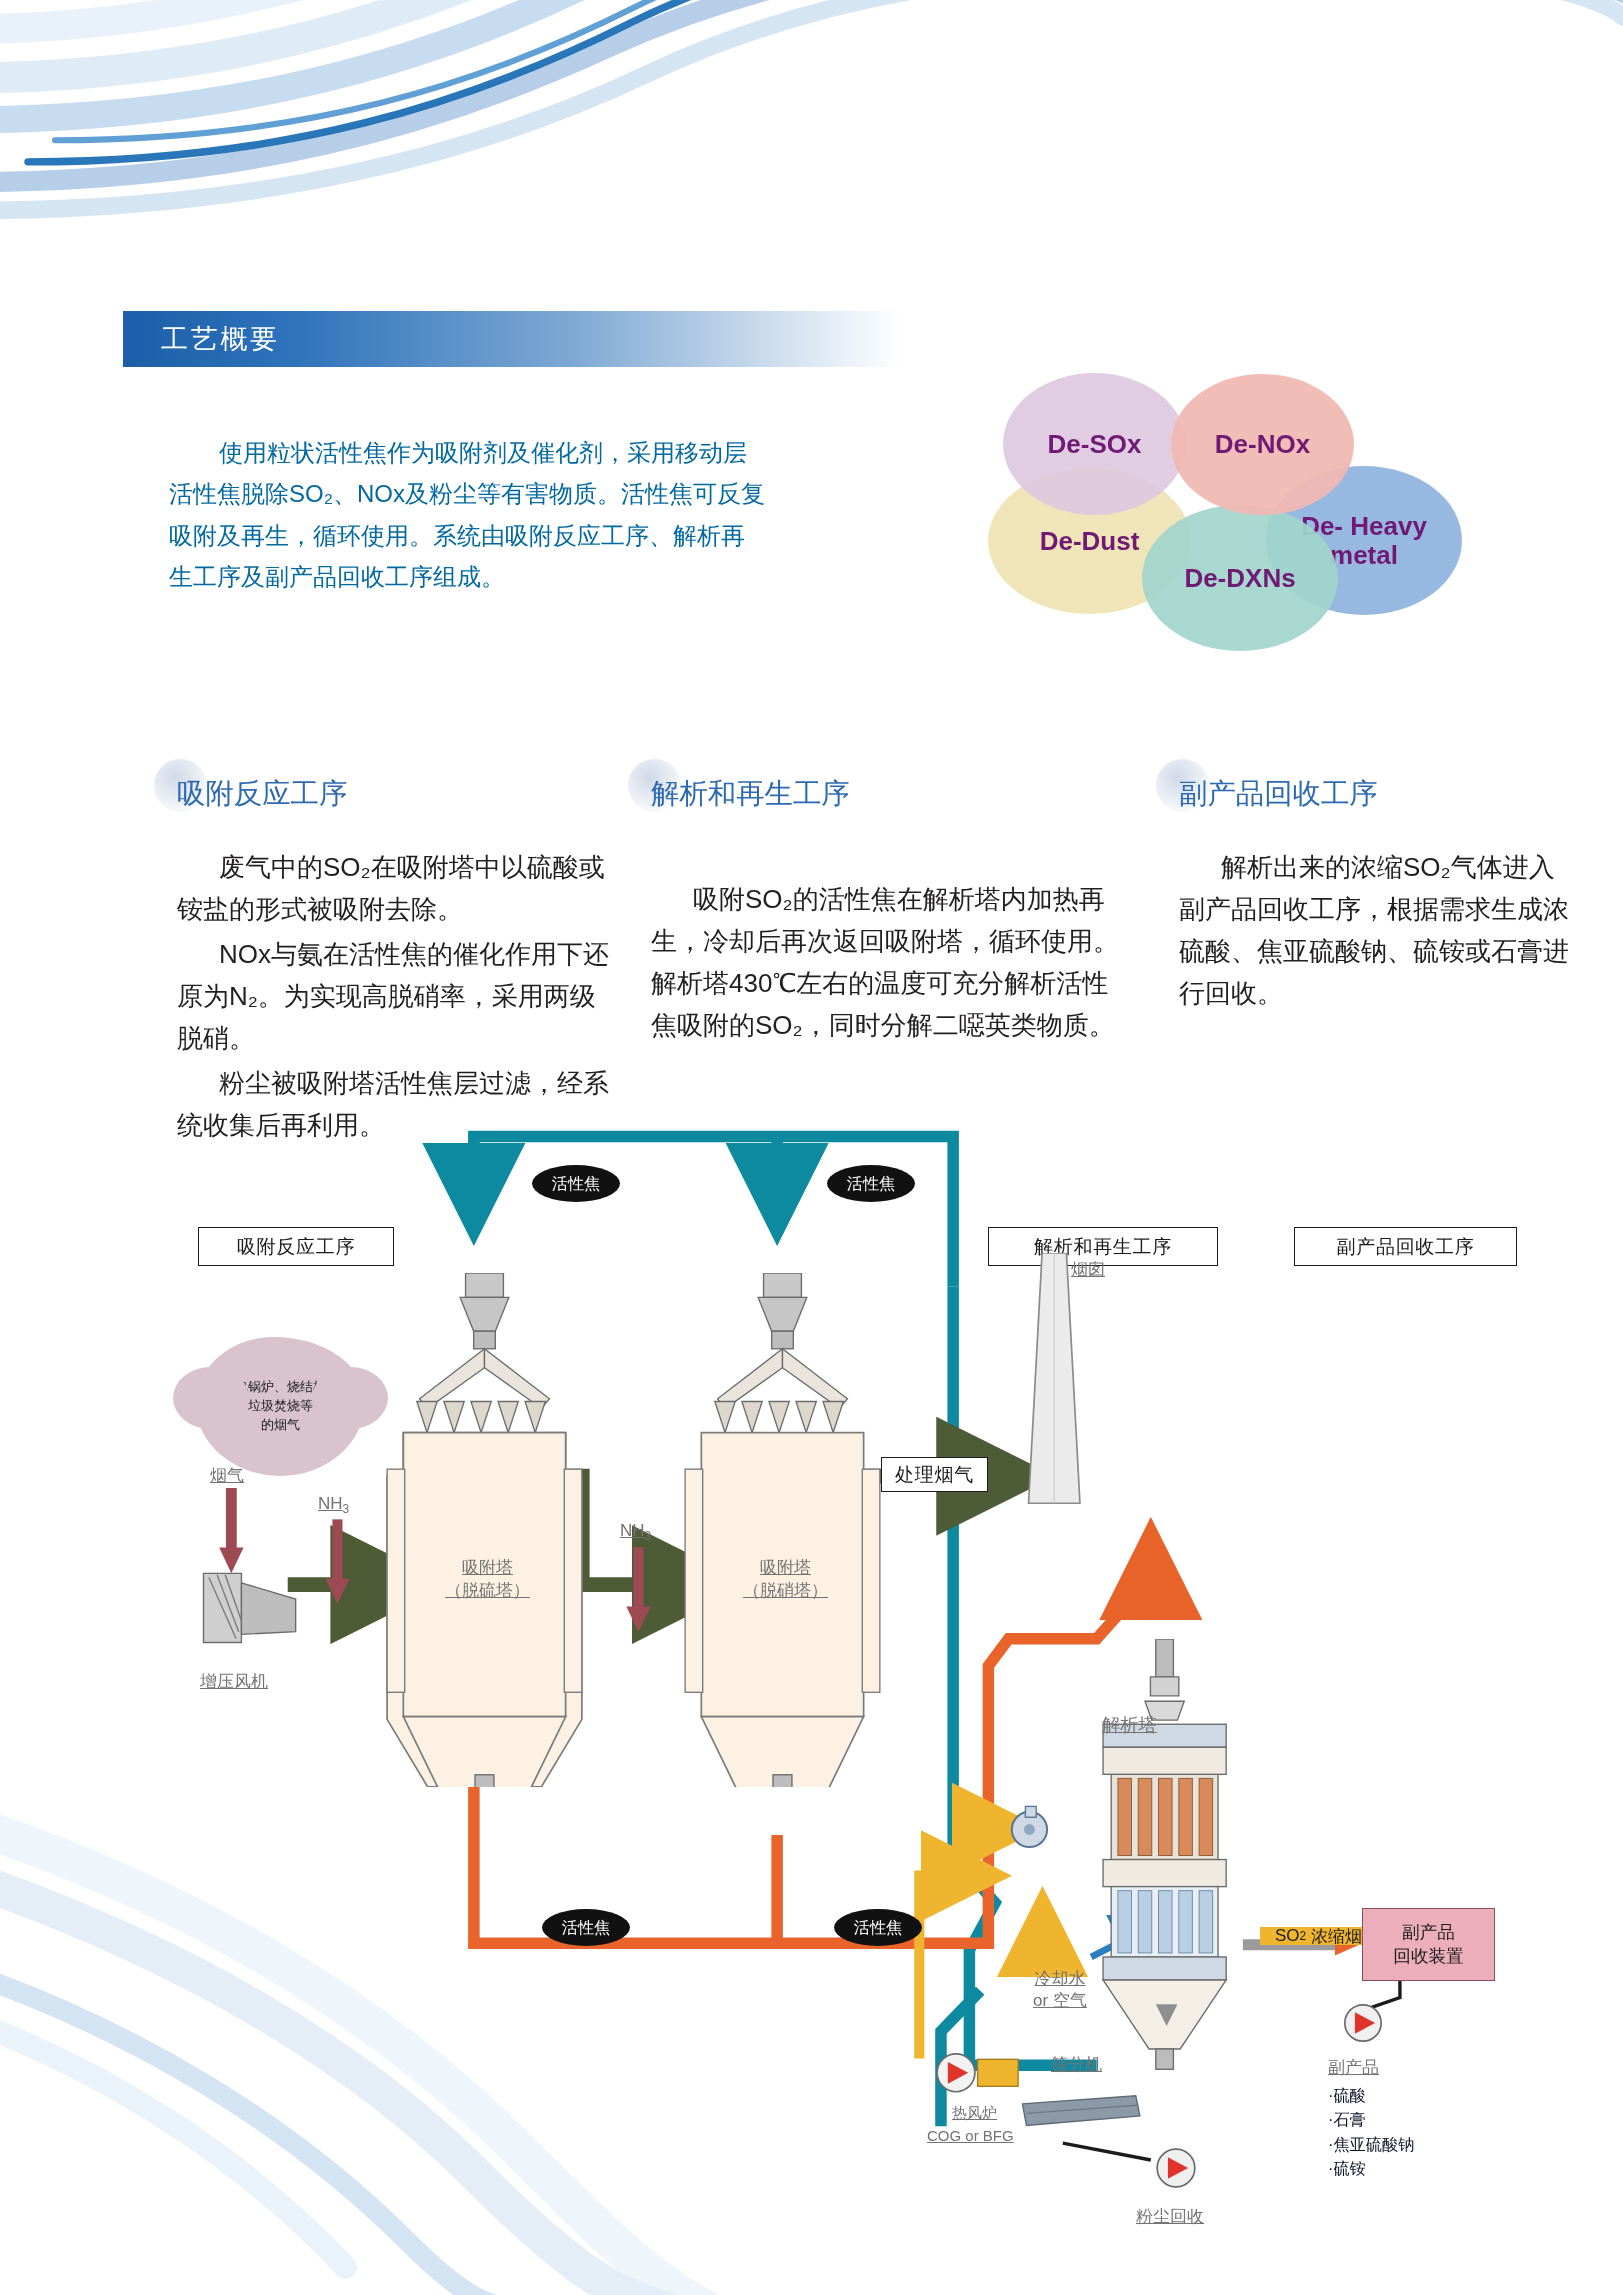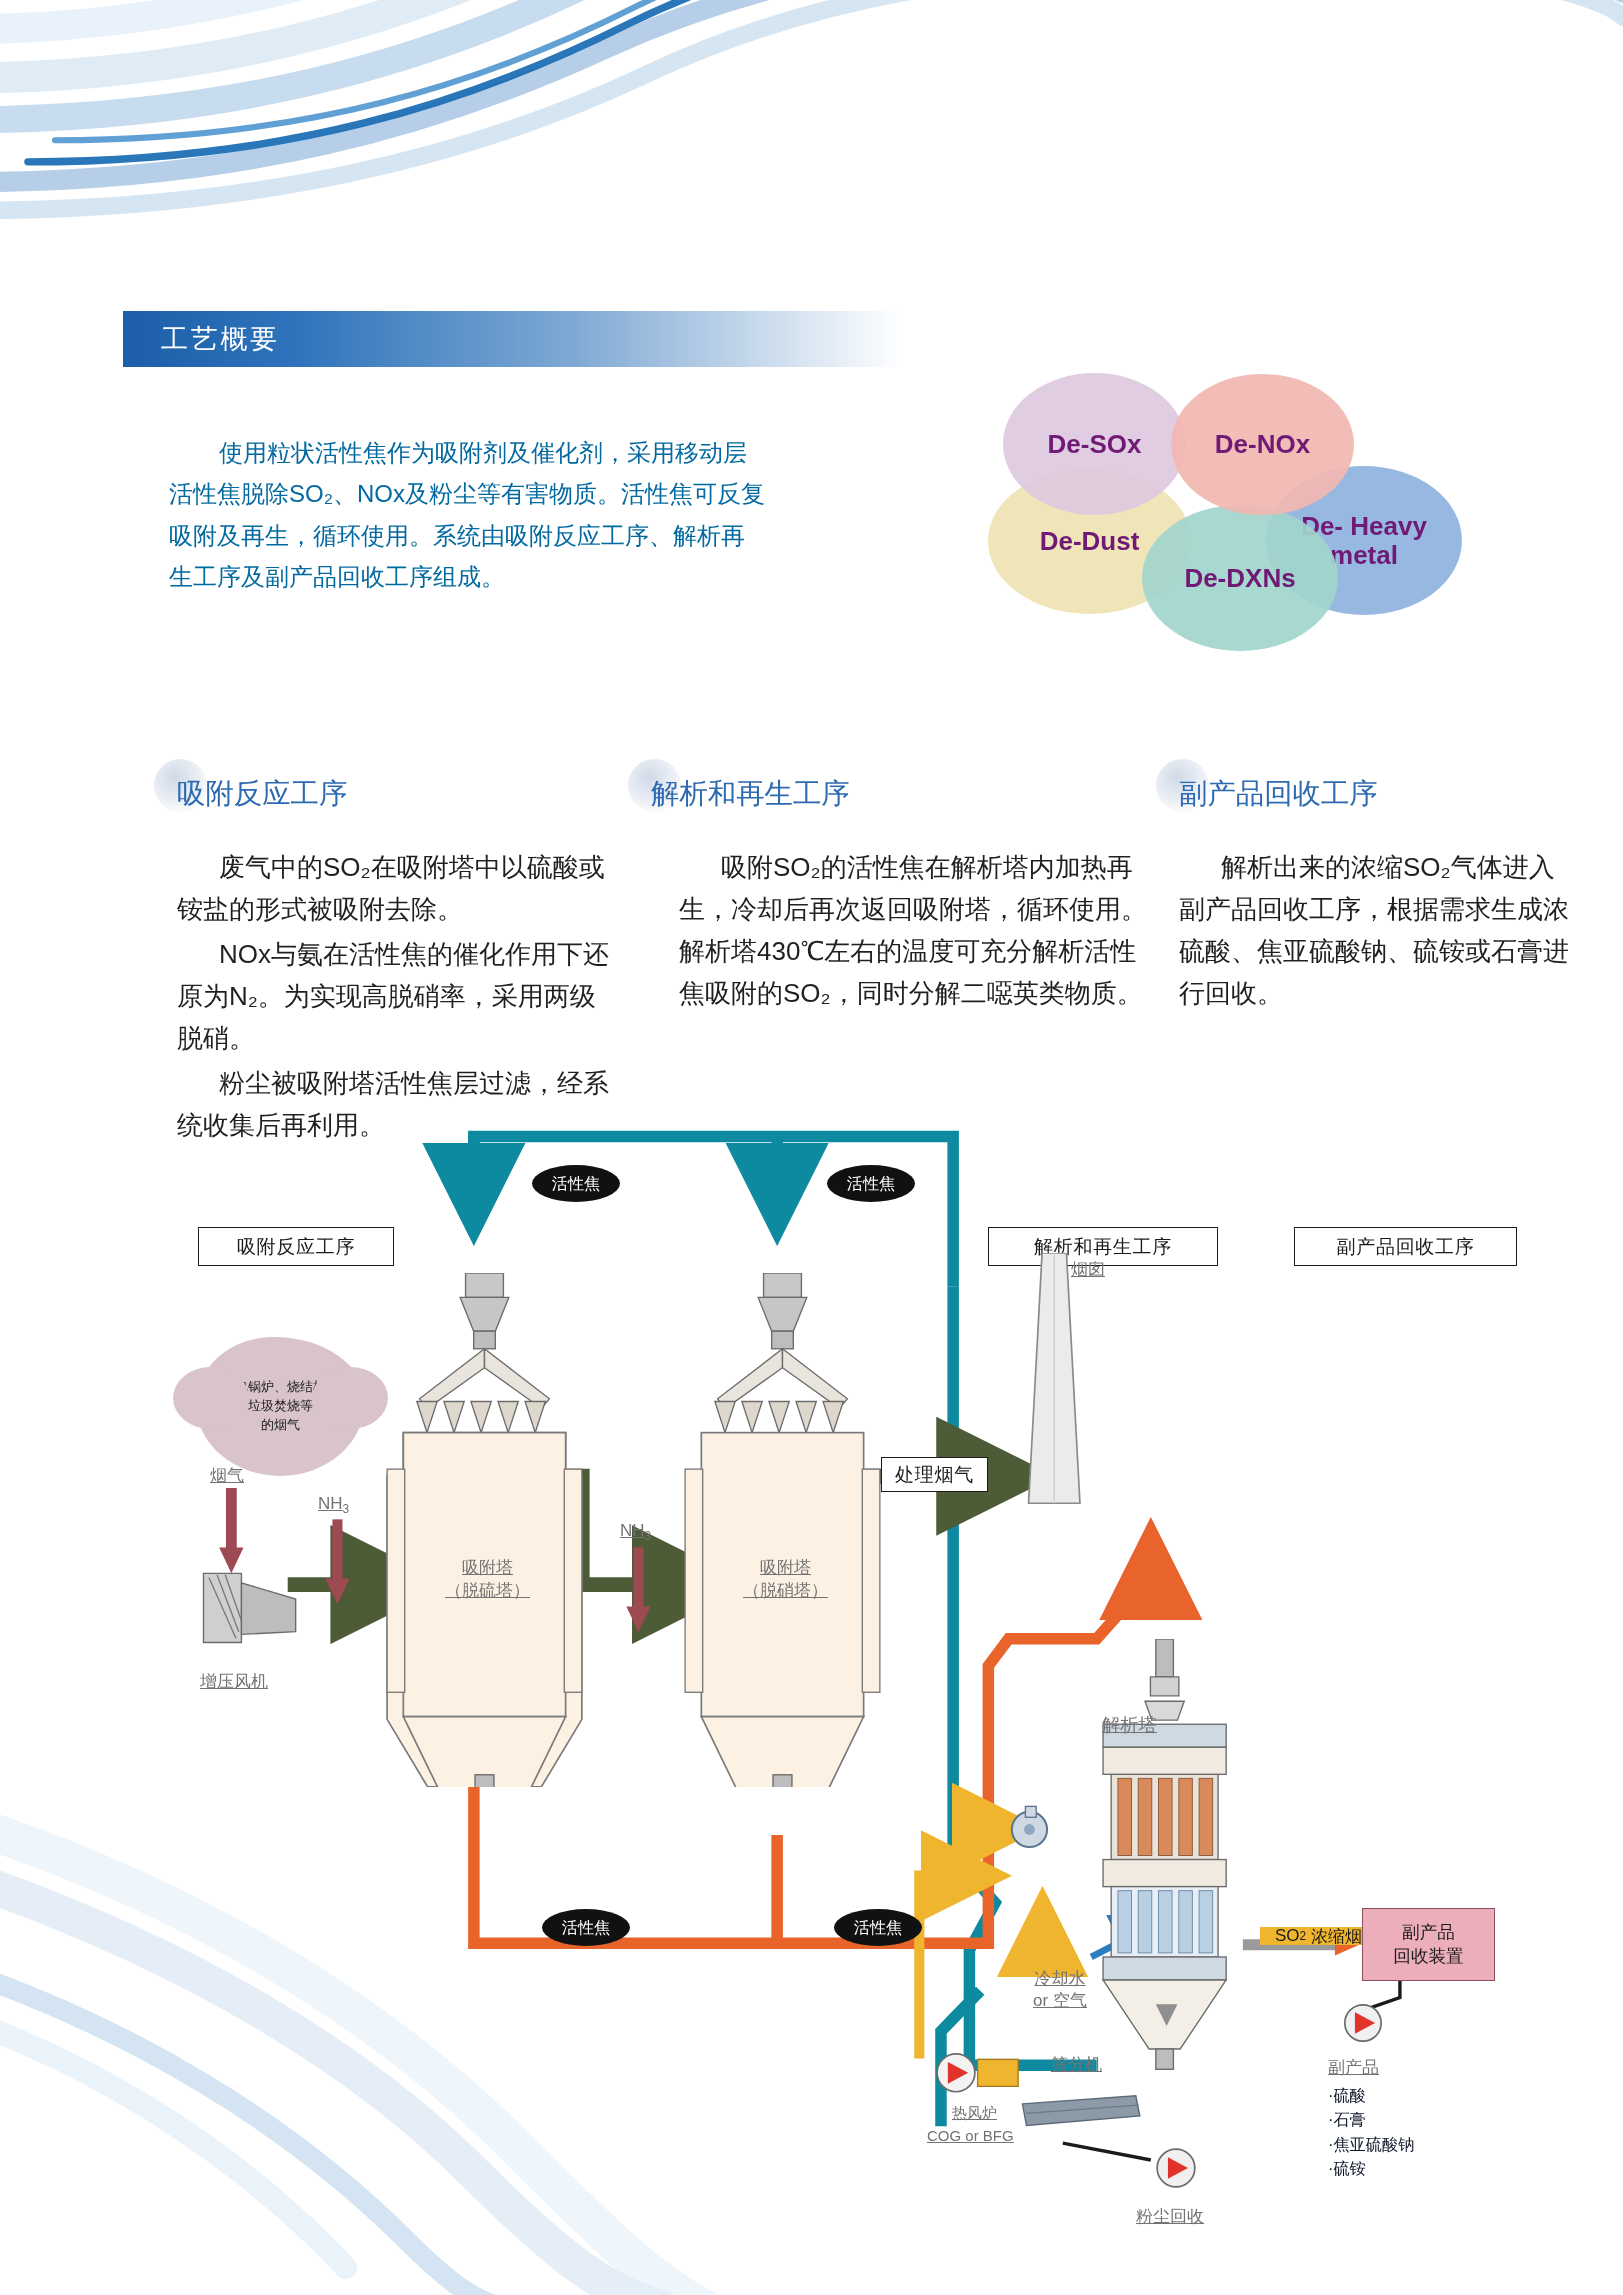--- a/index.html
+++ b/index.html
@@ -59,21 +59,21 @@
   .colbody {
     position:absolute; font-size:26px; line-height:1.62; color:#231f20;
   }
   .colbody p { margin:0 0 2.7px 0; }
   .colbody .ind { display:inline-block; width:42px; }
 
   #head1 { left:177px;  top:775px; }
   #head2 { left:651px;  top:775px; }
   #head3 { left:1179px; top:775px; }
   #body1 { left:177px;  top:846px; width:433px; }
-  #body2 { left:651px;  top:846px; width:474px;margin-left:28px; }
+  #body2 { left:651px;  top:878px; width:474px; }
   #body3 { left:1179px; top:846px; width:399px; }
 
   
   .diagram { position:absolute; left:0; top:1070px; width:1624px; height:1151px; }
 
   .tagbox {
     position:absolute; background:#ffffff; border:1.7px solid #1b1b1b;
     font-size:19px; color:#1b1b1b; display:flex; align-items:center; justify-content:center;
     letter-spacing:0.7px;
   }

